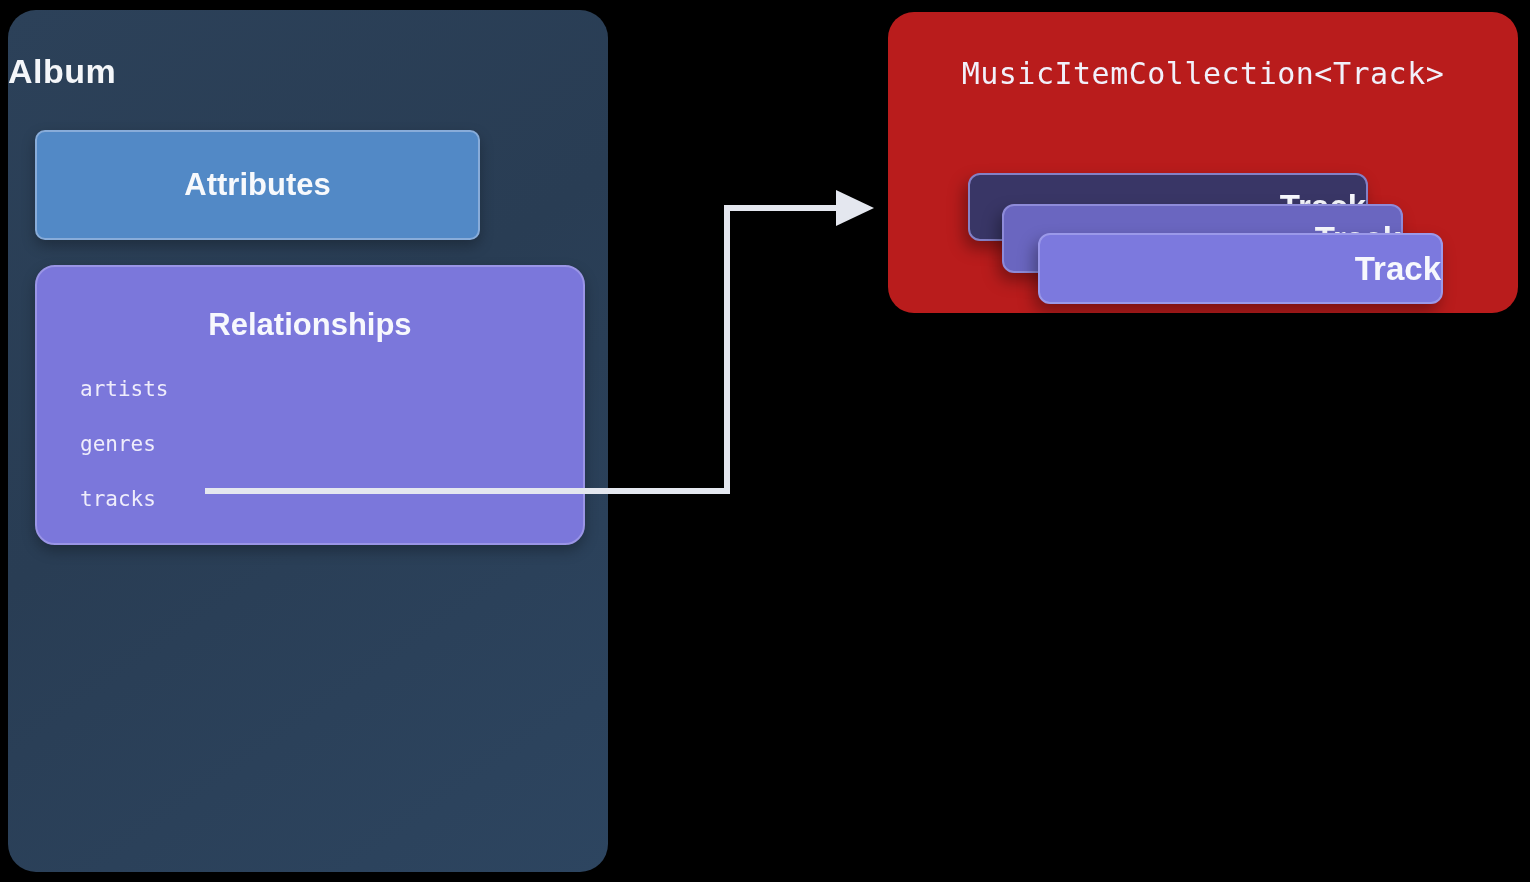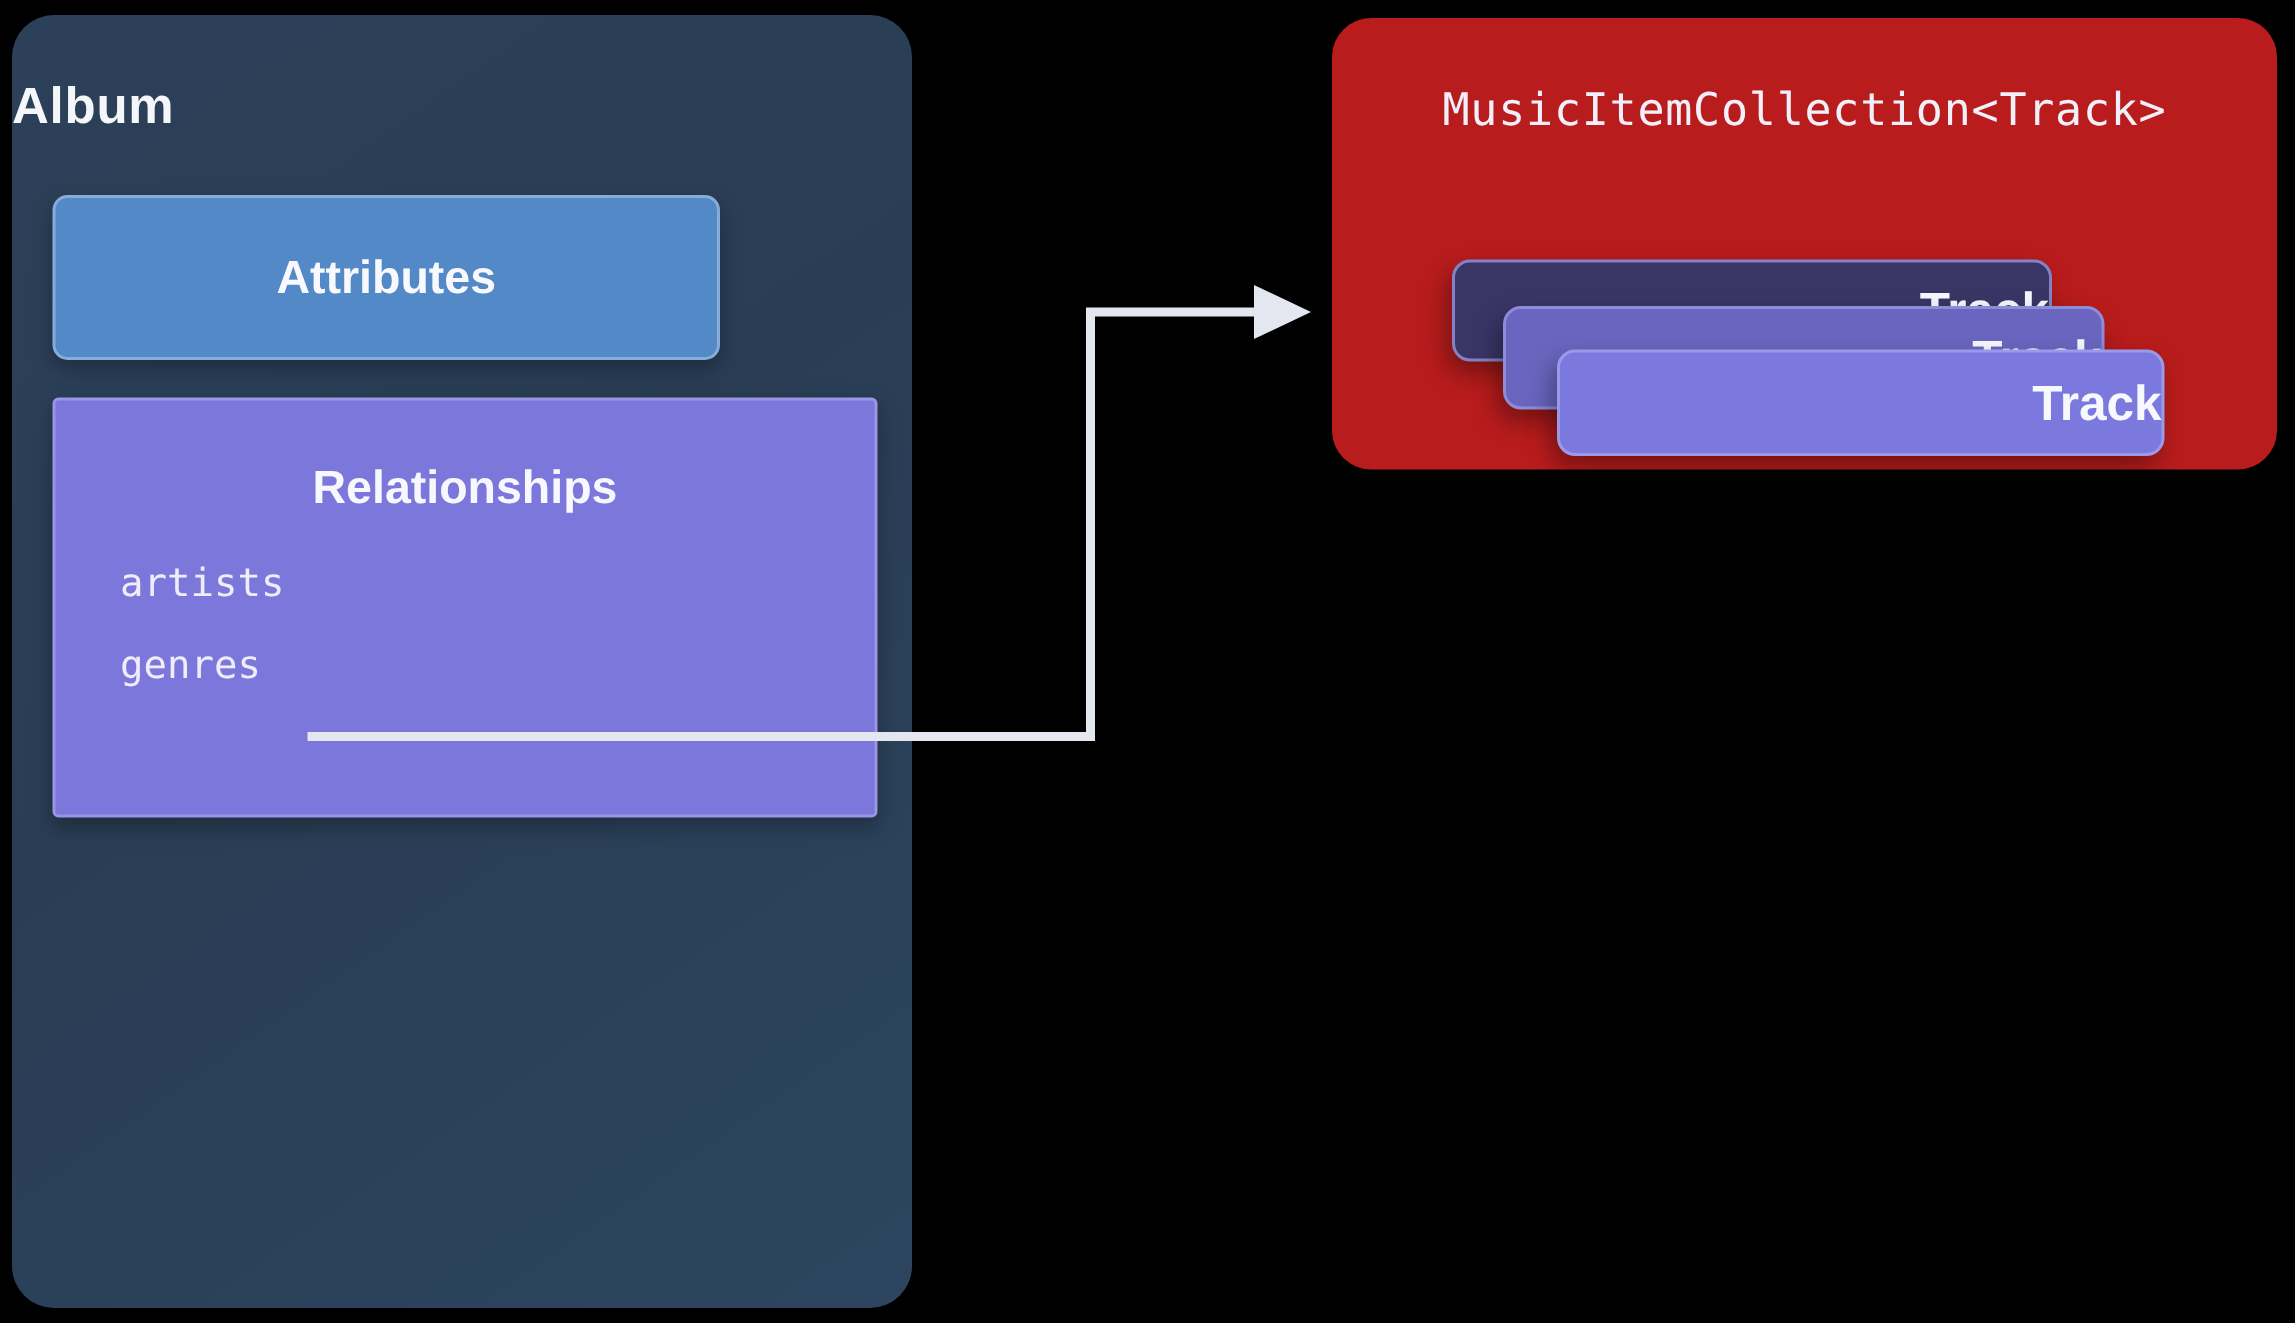--- a/index.html
+++ b/index.html
@@ -56,38 +56,38 @@
     font-size: 31px;
     font-weight: bold;
   }
   .relationships-box {
     position: absolute;
     left: 27px;
     top: 255px;
     width: 550px;
     height: 280px;
     box-sizing: border-box;
-    border-radius: 4px;
+    border-radius: 20px;
     background: #7b77db;
     border: 2px solid #9a95e6;
     box-shadow: 0 6px 14px rgba(0,0,0,0.28);
   }
   .relationships-title {
     margin: 0;
     padding-top: 40px;
     text-align: center;
     color: #f7f8fd;
     font-size: 31px;
     font-weight: bold;
   }
   .rel-item {
     margin: 25px 0 0 43px;
     color: #efedfb;
     font-family: "DejaVu Sans Mono", monospace;
-    font-size: 26px;
+    font-size: 21px;
     line-height: 30px;
     font-weight: 500;
   }
   .rel-item:first-of-type {
     margin-top: 31px;
   }
 
   
   .connector {
     position: absolute;
@@ -169,20 +169,21 @@
     <h2 class="album-title">Album</h2>
 
     <div class="attributes-box">
       <h3 class="attributes-title">Attributes</h3>
     </div>
 
     <div class="relationships-box">
       <h3 class="relationships-title">Relationships</h3>
       <div class="rel-item">artists</div>
       <div class="rel-item">genres</div>
+      <div class="rel-item">tracks</div>
     </div>
   </section>
 
   <svg class="connector" viewBox="0 0 1530 882" xmlns="http://www.w3.org/2000/svg" aria-hidden="true">
     <path d="M205 491 H727 V208 H838" fill="none" stroke="#e4e7ef" stroke-width="6"></path>
     <polygon points="836,190 874,208 836,226" fill="#e4e7ef"></polygon>
   </svg>
 
   <section class="collection-box">
     <h2 class="collection-title">MusicItemCollection&lt;Track&gt;</h2>

